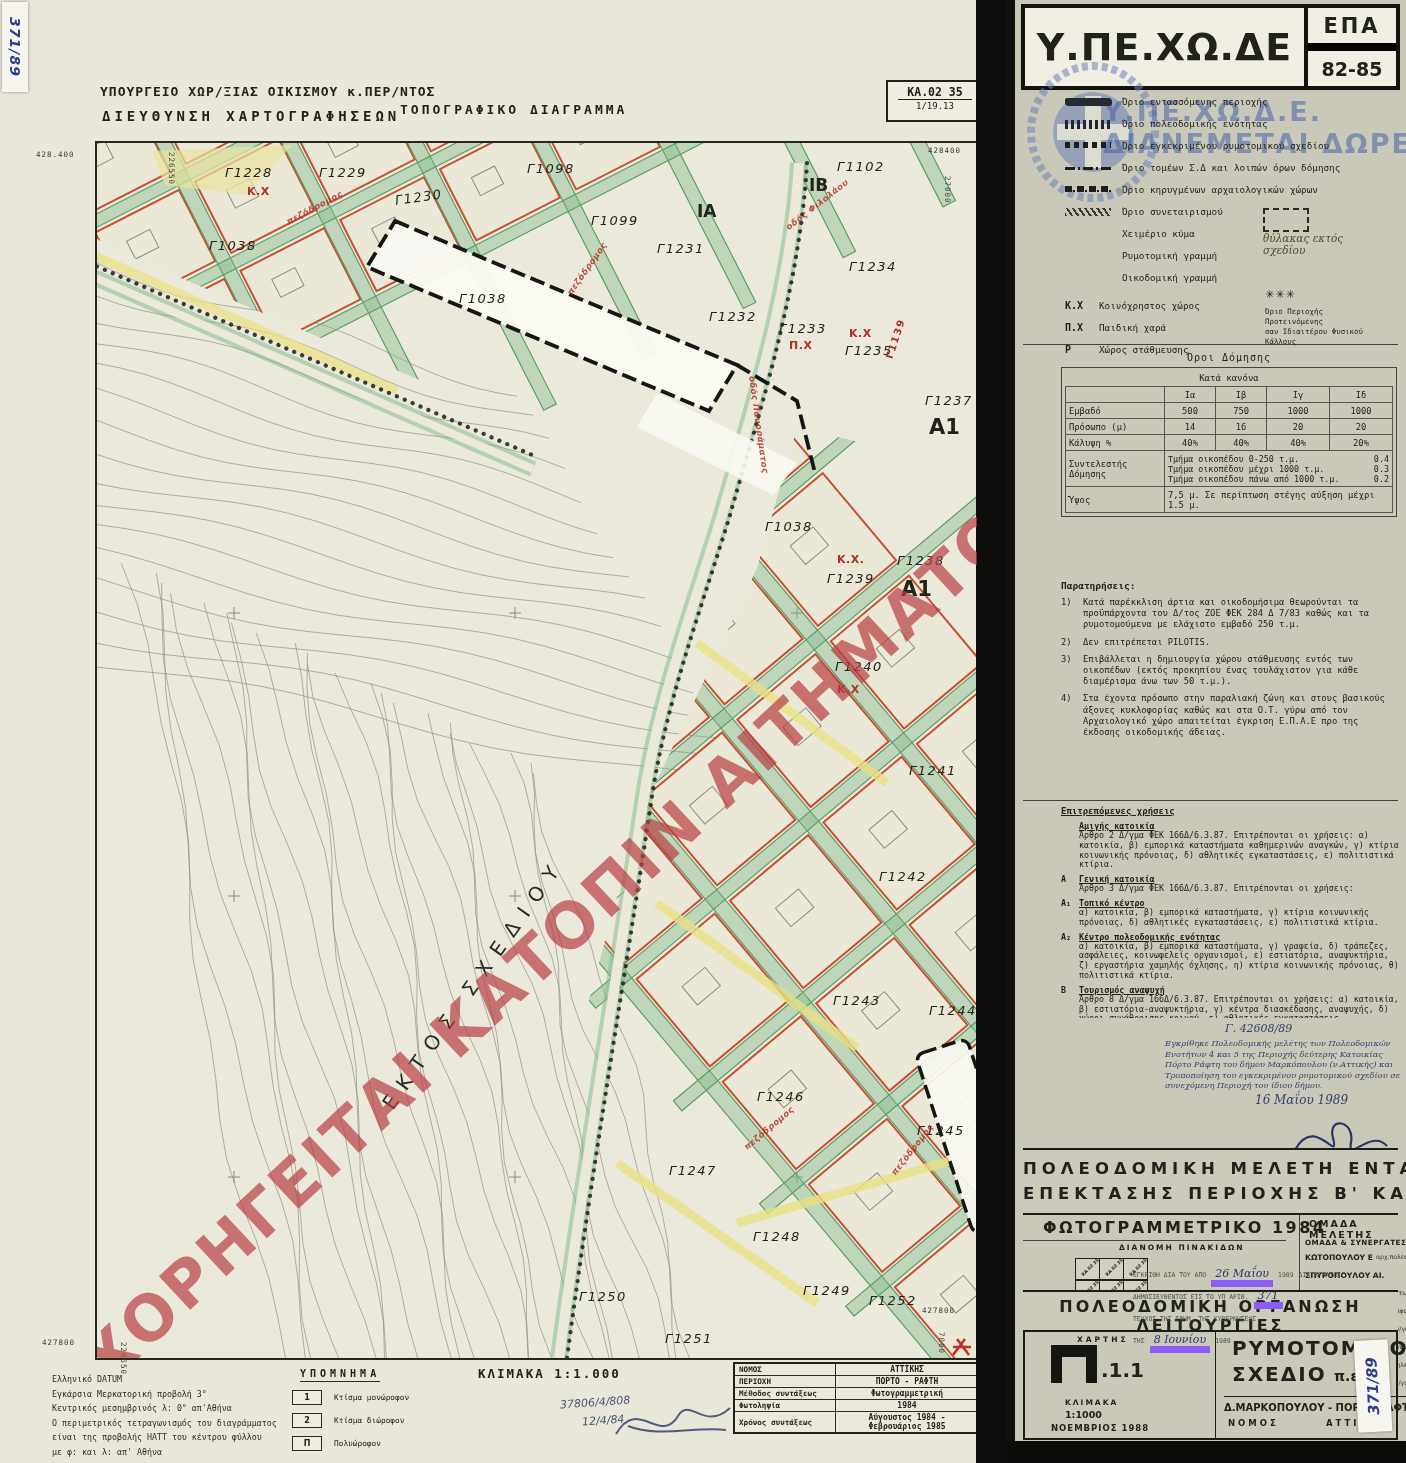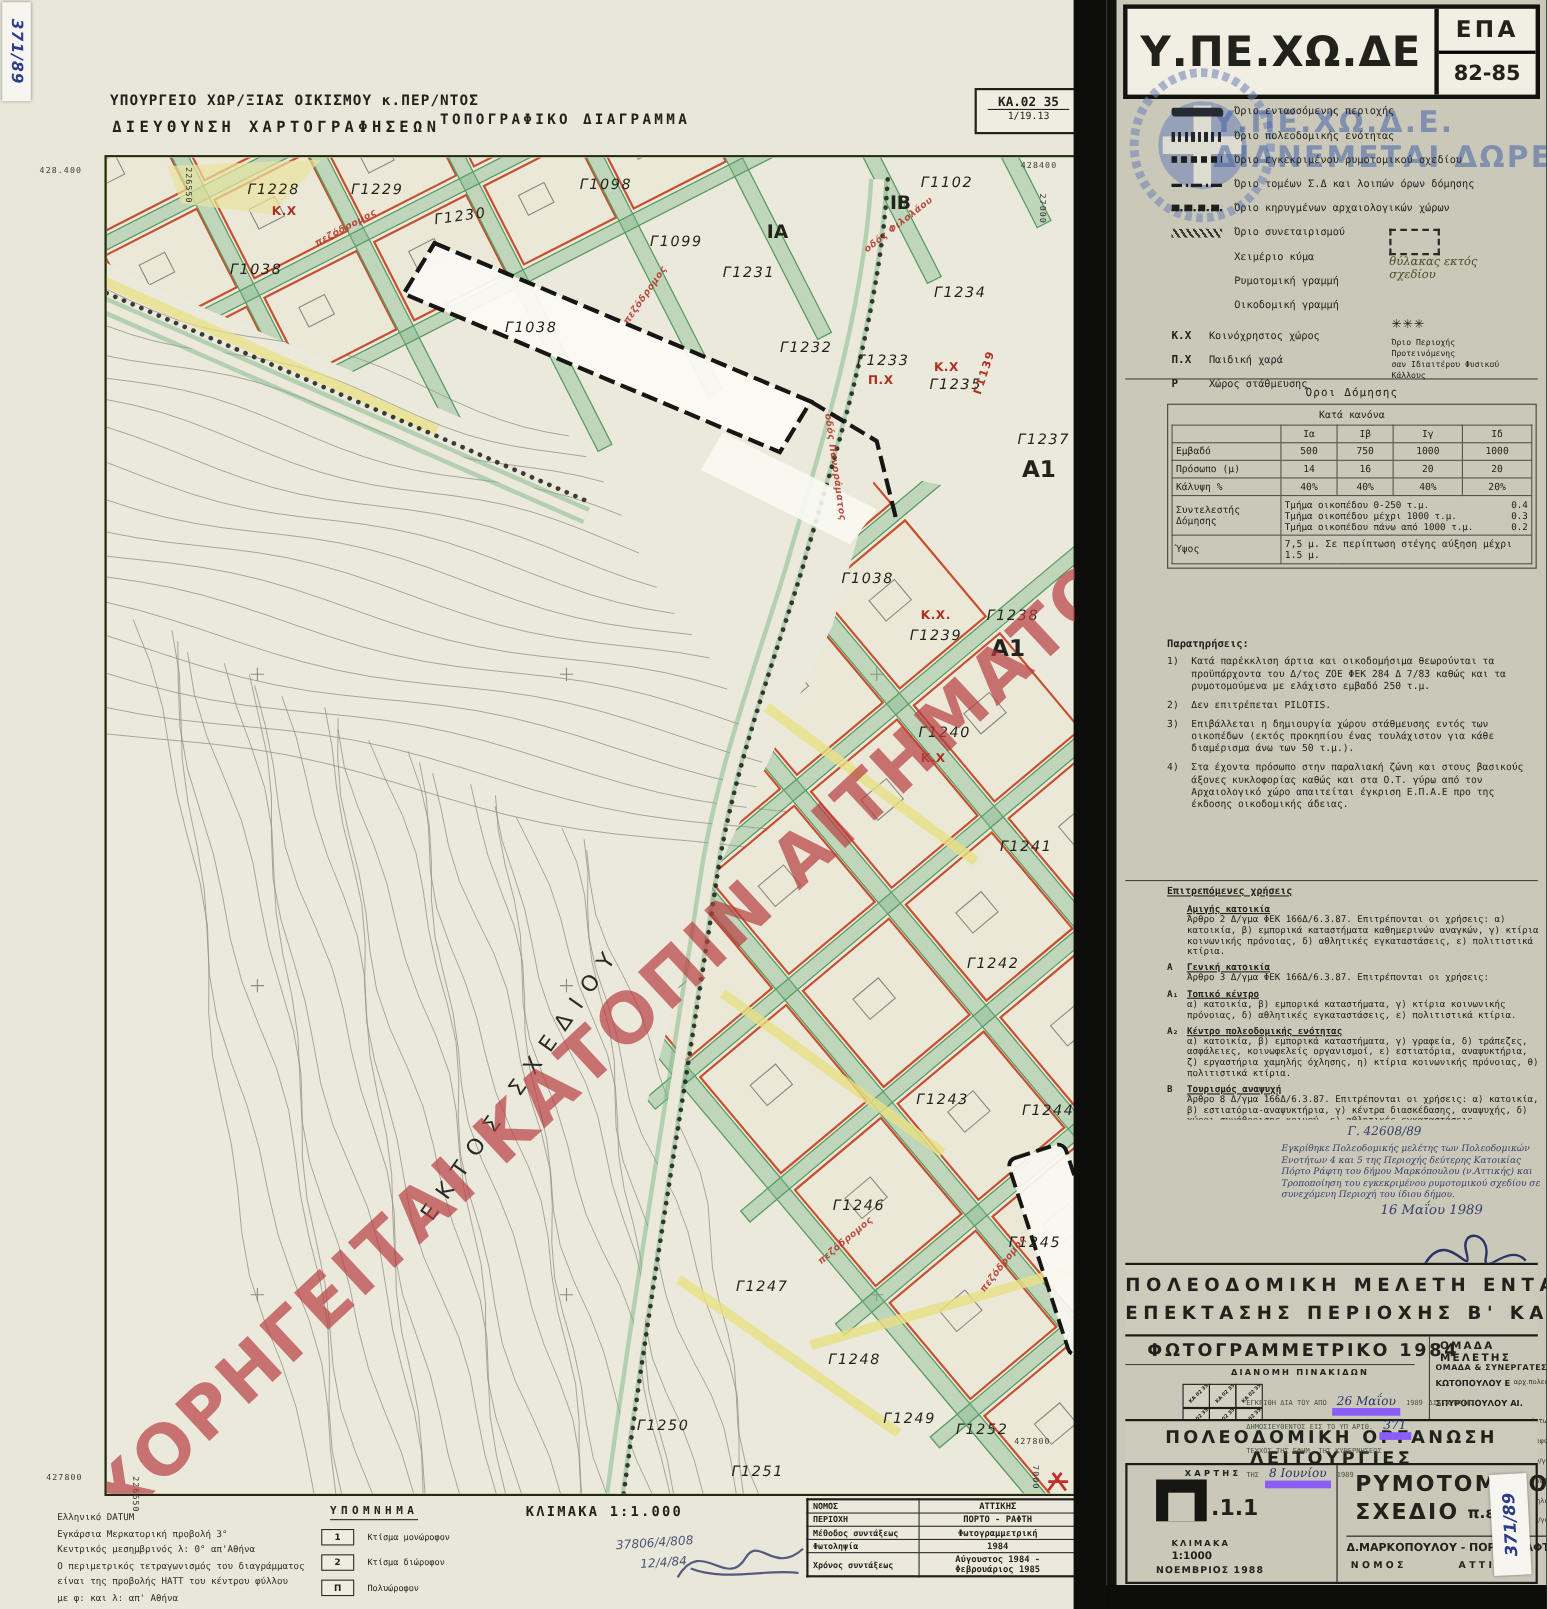--- a/index.html
+++ b/index.html
@@ -17,21 +17,21 @@
   .hdr-dir{position:absolute;left:102px;top:108px;font-family:"DejaVu Sans Mono",monospace;
       font-weight:bold;font-size:14px;letter-spacing:4px;}
   .hdr-title{position:absolute;left:400px;top:102px;font-family:"DejaVu Sans Mono",monospace;
       font-weight:bold;font-size:13px;letter-spacing:3px;text-align:center;}
   .sheet-code-box{position:absolute;left:886px;top:80px;width:94px;height:38px;border:2px solid #21211c;
       background:#efede1;text-align:center;font-family:"DejaVu Sans Mono",monospace;}
   .sheet-code-box .c1{font-size:11.5px;font-weight:bold;border-bottom:1px solid #21211c;margin:3px 10px 0 10px;}
   .sheet-code-box .c2{font-size:9px;margin-top:1px;}
 
   .map-frame{position:absolute;left:95px;top:141px;width:880px;height:1215px;border:2px solid #26261f;
-      background:#bef264;overflow:hidden;}
+      background:#f0abfc;overflow:hidden;}
   .map-frame svg{position:absolute;left:0;top:0;}
 
   .map-label{position:absolute;font-size:13px;color:#23231c;font-style:italic;letter-spacing:1.5px;
       white-space:nowrap;transform-origin:left center;}
   .map-label.red{color:#ad3123;font-weight:bold;font-size:11px;font-style:normal;letter-spacing:.5px;}
   .map-label.redv{color:#ad3123;font-weight:bold;font-size:10px;font-style:normal;}
   .map-label.zone{font-weight:bold;font-size:17px;font-style:normal;letter-spacing:0;}
   .map-label.zone-big{font-weight:bold;font-size:21px;font-style:normal;letter-spacing:0;}
   .map-label.street{color:#b23226;font-size:8.5px;font-style:italic;letter-spacing:.5px;font-weight:bold;opacity:.85;}
   .map-label.outplan{font-size:20px;letter-spacing:11px;font-style:normal;color:#2a2a24;}
@@ -65,21 +65,21 @@
   
   .panel{position:absolute;left:1006px;top:0;width:400px;height:1441px;background:#c9c8b9;
       border-left:9px solid #10100e;box-sizing:border-box;}
   .panel .t{font-family:"DejaVu Sans Mono",monospace;font-size:9.3px;color:#23231d;}
   .agency{position:absolute;left:6px;top:4px;right:6px;height:86px;background:#f1efe3;
       border:4px solid #12120f;display:flex;box-sizing:border-box;}
   .agency-name{flex:1;display:flex;align-items:center;justify-content:center;font-weight:bold;
       font-size:38px;letter-spacing:1px;}
   .epa{width:88px;border-left:4px solid #12120f;display:flex;flex-direction:column;}
   .epa .epa-a{flex:1;display:flex;align-items:center;justify-content:center;font-weight:bold;font-size:21px;letter-spacing:3px;}
-  .epa .epa-b{flex:1;display:flex;align-items:center;justify-content:center;font-weight:bold;font-size:19px;border-top:3px solid #000000;}
+  .epa .epa-b{flex:1;display:flex;align-items:center;justify-content:center;font-weight:bold;font-size:19px;border-top:8px solid #000000;}
   .emblem{position:absolute;left:-12px;top:52px;opacity:.55;z-index:5;}
   .wm-blue{position:absolute;left:88px;z-index:6;font-weight:bold;font-size:27px;color:rgba(70,99,168,.55);
       letter-spacing:2px;white-space:nowrap;}
   .lg-list{position:absolute;left:50px;top:96px;width:340px;z-index:8;}
   .lg-row{display:flex;align-items:flex-start;height:22px;}
   .lg-sym{width:46px;height:8px;margin-right:11px;flex:none;margin-top:2px;}
   .sym-blot{background:#262a33;height:7px;border-radius:2px;box-shadow:1px 1px 0 #262a33;}
   .sym-hatch{background:repeating-linear-gradient(90deg,#22262e 0 3px,transparent 3px 6px);height:9px;}
   .sym-squares{background:repeating-linear-gradient(90deg,#1e1e1a 0 5px,transparent 5px 9px);height:6px;}
   .sym-dashdot{background:repeating-linear-gradient(90deg,#1e1e1a 0 10px,transparent 10px 13px,#1e1e1a 13px 15px,transparent 15px 18px);height:3px;margin-top:5px;}

